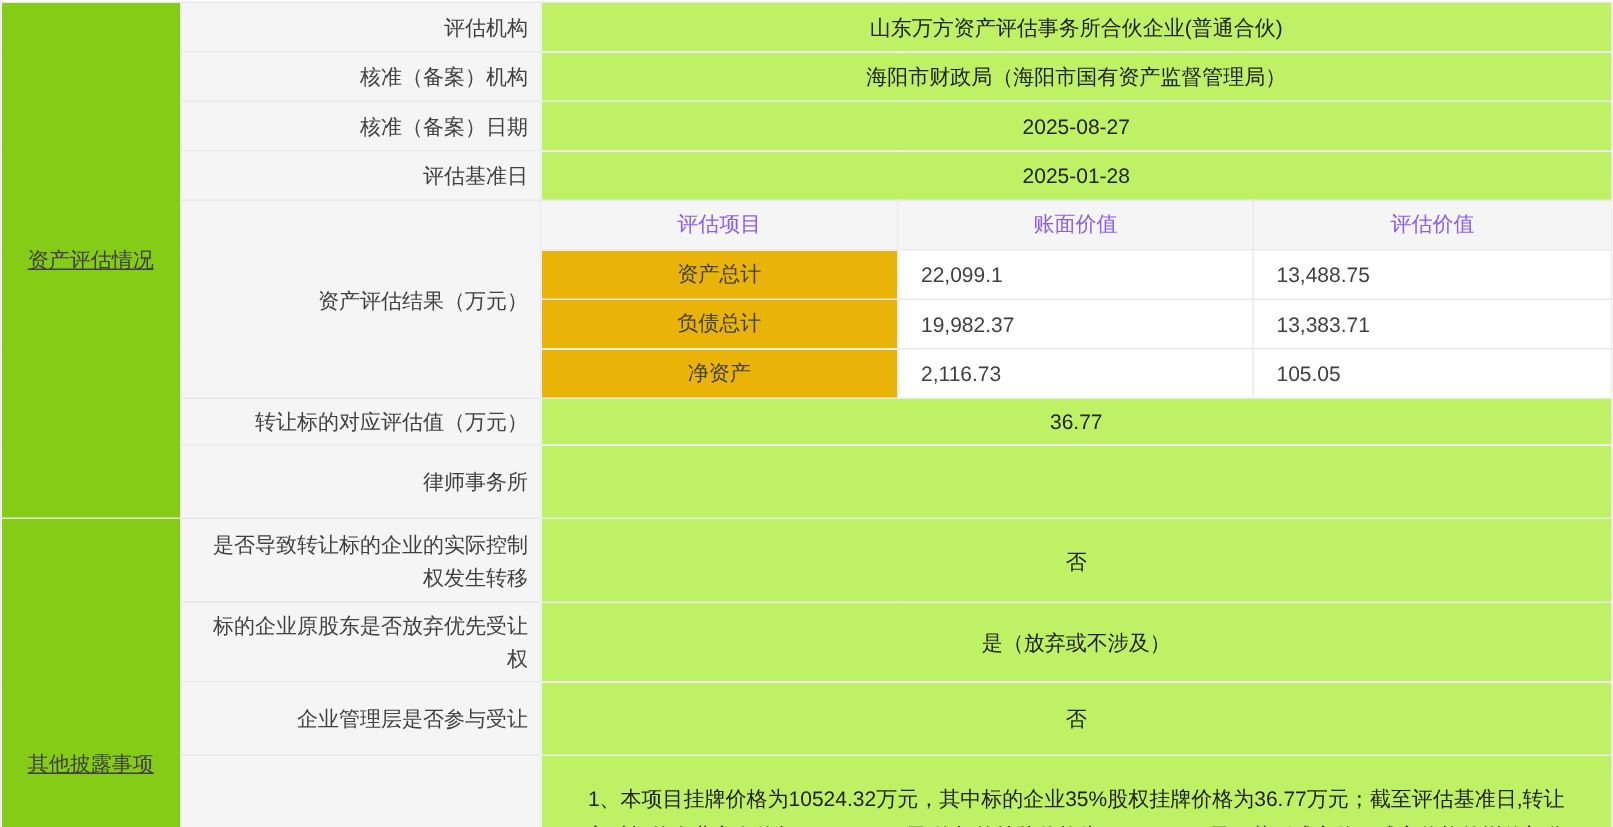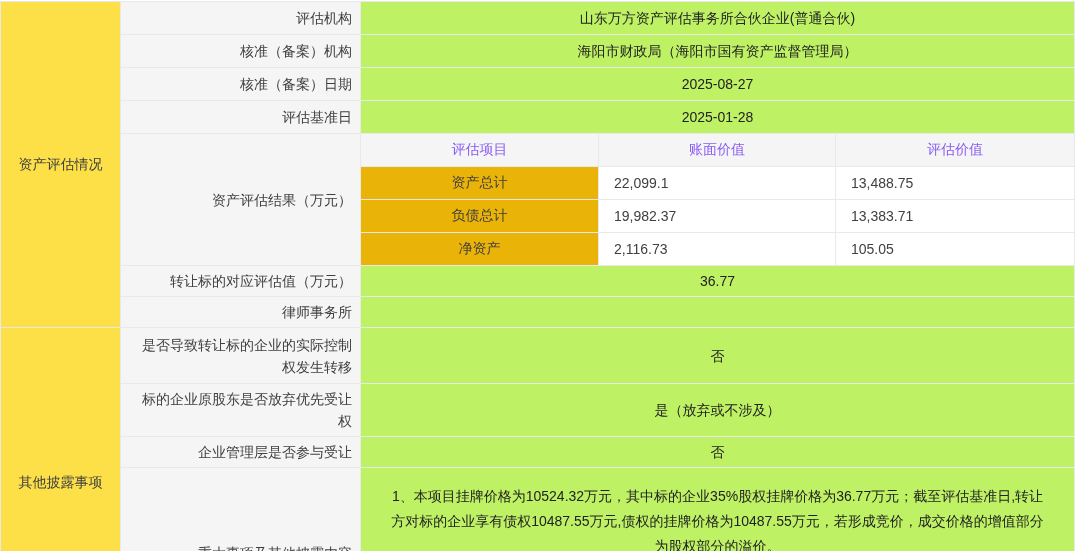--- a/index.html
+++ b/index.html
@@ -1,31 +1,31 @@
 <!DOCTYPE html>
 <html><head>
 <meta charset="utf-8">
 <style>
   html,body{margin:0;padding:0;background:#fff;}
   body{font-family:"Liberation Sans","DejaVu Sans",sans-serif;-webkit-font-smoothing:antialiased;}
   .page{width:1075px;padding:1px 0 7px 0;box-sizing:border-box;}
   table.disclosure{border-collapse:collapse;table-layout:fixed;width:1074px;font-size:14px;color:#333;}
   table.disclosure td{border:1px solid #e9e9e9;box-sizing:border-box;overflow:hidden;}
   
-  td.group{background:#fde047;text-align:center;vertical-align:middle;color:#404040;padding:4px 6px;}
+  td.group{background:#84cc16;text-align:center;vertical-align:middle;color:#404040;padding:4px 6px;text-decoration:underline;}
   
   td.label{background:#f5f5f5;text-align:right;vertical-align:middle;color:#404040;padding:4px 8px;line-height:22px;}
   
   td.value{background:#bef264;text-align:center;vertical-align:middle;color:#222;padding:4px 15px;line-height:22px;}
   
   td.subhead{background:#f5f5f5;text-align:center;vertical-align:middle;color:#8b5cf6;padding:4px 8px;}
   td.subitem{background:#eab308;text-align:center;vertical-align:middle;color:#404040;padding:4px 8px;}
   td.subval{background:#fff;text-align:left;vertical-align:middle;color:#404040;padding:4px 15px;}
   
-  tr.h33{height:33px;} tr.h30{height:30px;} tr.h31{height:31px;}
+  tr.h33{height:33px;} tr.h30{height:30px;} tr.h31{height:49px;}
   tr.h56{height:56px;} tr.h32{height:32px;} tr.h103{height:103px;}
   .para{margin:12px;line-height:25px;color:#222;}
 </style>
 </head>
 <body>
 
 <div class="page">
   <table class="disclosure">
     <colgroup>
       <col style="width:120px">

